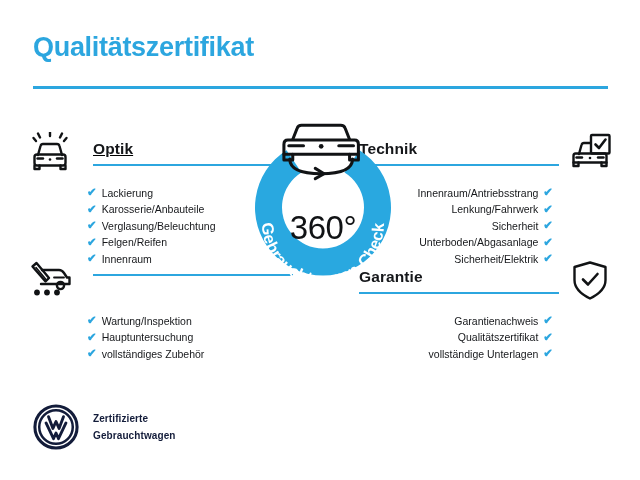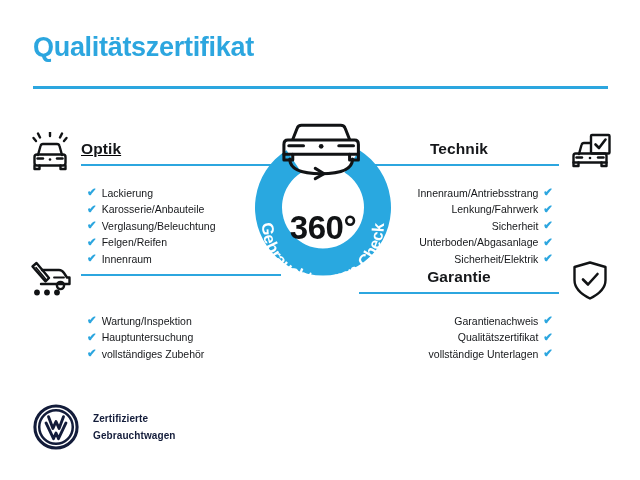--- a/index.html
+++ b/index.html
@@ -30,22 +30,22 @@
   .blk-row { display: flex; align-items: flex-start; }
   .blk-row.right { justify-content: flex-end; }
 
   .icon-box {
     width: 50px; height: 46px;
     display: flex; align-items: center; justify-content: center;
     flex: 0 0 auto;
   }
 
   .head-wrap { padding-top: 10px; }
-  .head-wrap.left  { margin-left: 6px; text-decoration: underline; }
-  .head-wrap.right { margin-right: 6px; text-align: center; }
+  .head-wrap.left  { margin-left: 18px; text-decoration: underline; }
+  .head-wrap.right { margin-right: 6px; text-align: left; }
 
   .sec-title {
     font-size: 15.5px; font-weight: bold; color: #15171a;
     letter-spacing: 0.1px; white-space: nowrap; line-height: 18px;
   }
   .sec-rule { height: 2px; background: #2CA6DF; margin-top: 6px; }
 
   .list { margin-top: 9px; }
   .li {
     display: flex; align-items: center;
@@ -79,21 +79,21 @@
 
   
   .badge {
     position: absolute; left: 228px; top: 112px;
     width: 190px; height: 190px;
   }
   .badge svg { display: block; }
   .badge-360 {
     position: absolute; left: 0; right: 0; top: 97px;
     text-align: center;
-    font-size: 33px; font-weight: bold; color: #111315;
+    font-size: 33px; font-weight: normal; color: #111315;
     letter-spacing: -0.5px;
   }
 
   
   .footer { position: absolute; left: 33px; top: 404px; display: flex; align-items: center; }
   .vw-mark { width: 46px; height: 46px; flex: 0 0 auto; }
   .vw-text {
     margin-left: 14px;
     font-size: 10px; font-weight: bold; color: #131C3A;
     line-height: 17px; letter-spacing: 0.1px;

